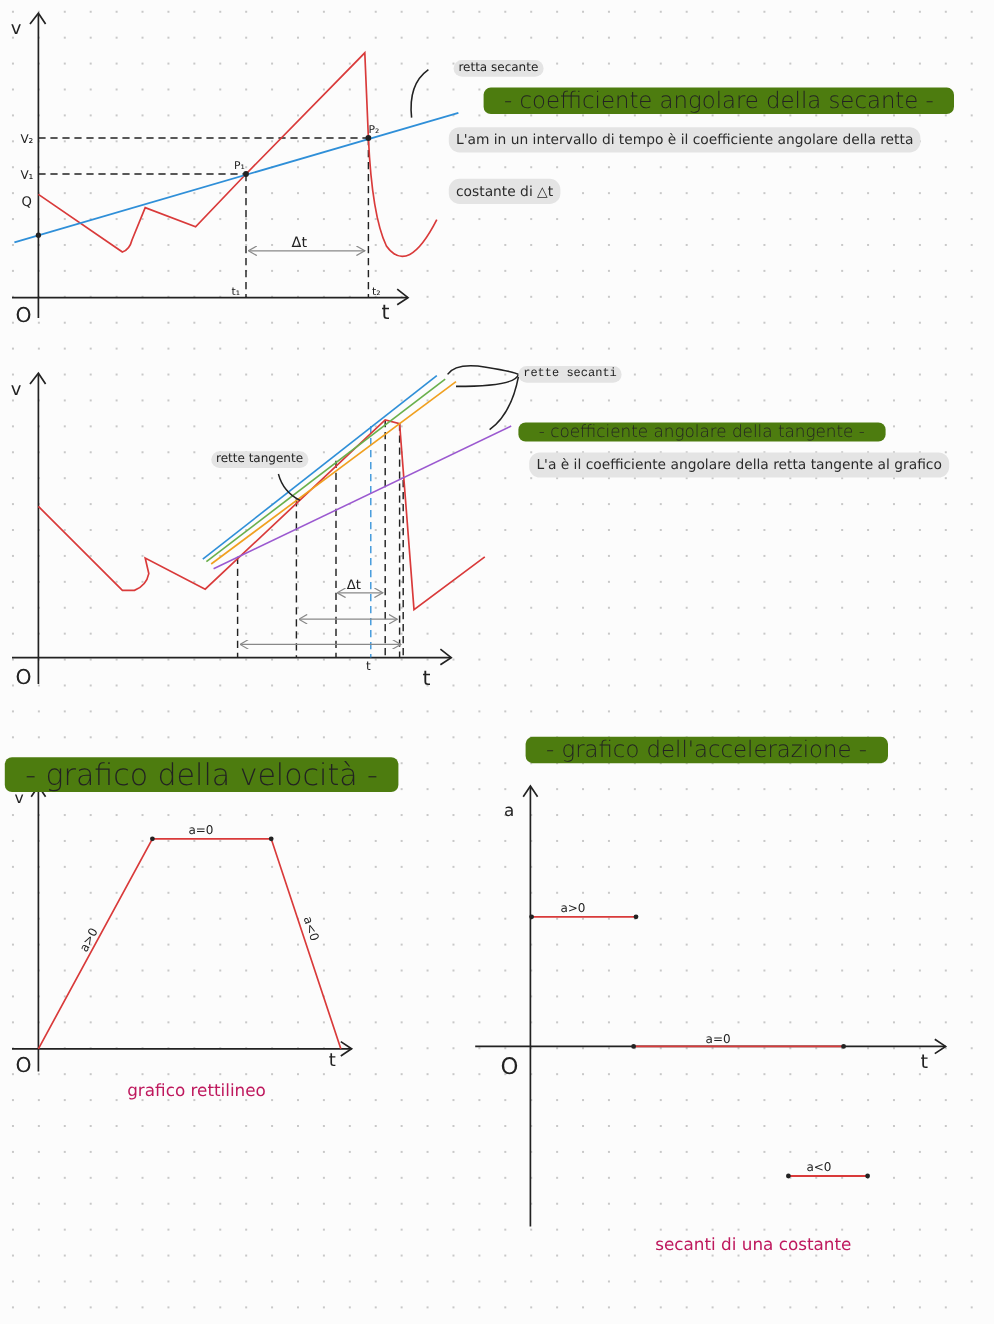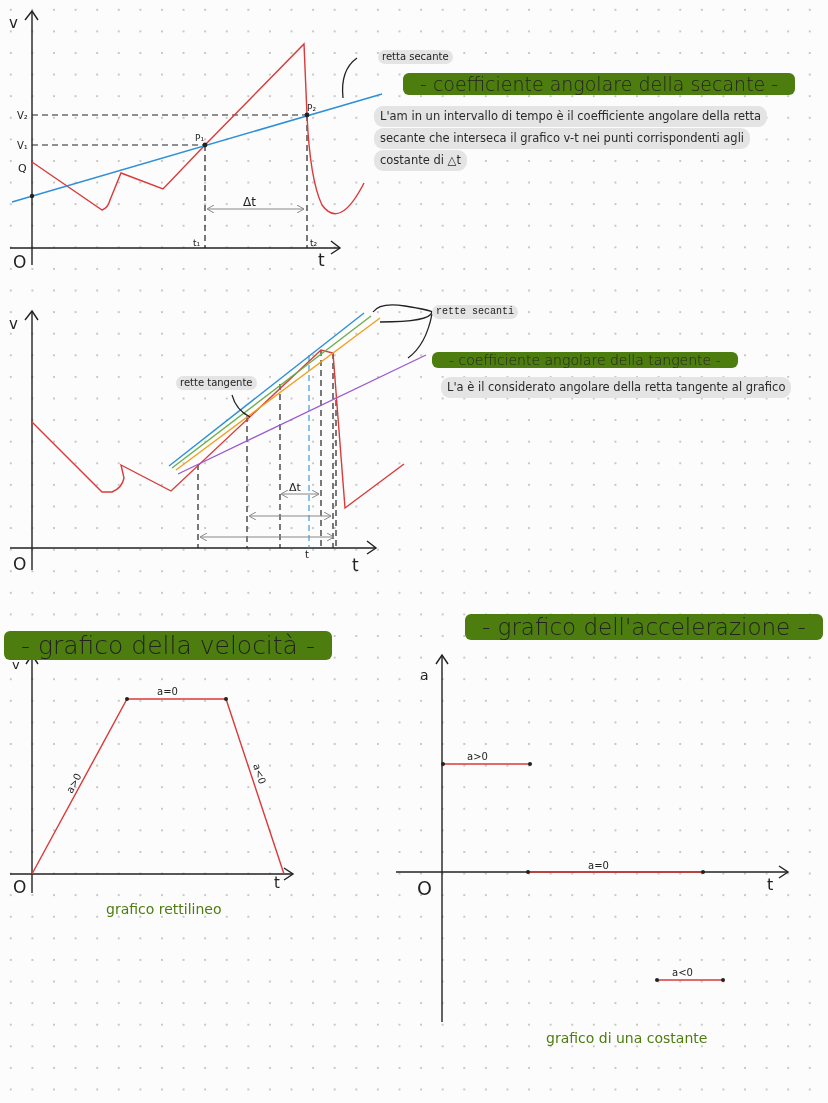--- a/index.html
+++ b/index.html
@@ -12,21 +12,21 @@
     font-family: "DejaVu Sans", sans-serif;
     color:#222;
   }
   svg.canvas { position:absolute; left:0; top:0; }
   .hand { font-family: "DejaVu Sans", sans-serif; fill:#222; }
   .title-wrap { position:absolute; white-space:nowrap; font-weight:300; color:#222; }
   .title-wrap .hl { background:#4d7c0f; border-radius:6px; padding:0 17px; }
   .note { position:absolute; font-size:11.5px; line-height:21px; color:#2a2a2a; }
   .note span.line { display:inline-block; background:#e4e4e4; border-radius:9px; padding:0 6px; margin-bottom:1px; }
   .tag { position:absolute; font-size:10px; background:#e4e4e4; border-radius:7px; padding:0 4px; line-height:14px; color:#222; white-space:nowrap;}
-  .caption { position:absolute; font-size:14px; color:#4d7c0f; white-space:nowrap; }
+  .caption { position:absolute; font-size:14px; color:#be185d; white-space:nowrap; }
 </style>
 </head>
 <body>
 
 <svg class="canvas" width="828" height="1103" viewBox="0 0 828 1103" xmlns="http://www.w3.org/2000/svg">
   <defs>
     <marker id="arrowG" markerWidth="8" markerHeight="8" refX="7" refY="4" orient="auto">
       <path d="M0,0 L7,4 L0,8" fill="none" stroke="#888" stroke-width="1"></path>
     </marker>
     <marker id="arrowGs" markerWidth="8" markerHeight="8" refX="1" refY="4" orient="auto">
@@ -142,34 +142,34 @@
   <text class="hand" x="588" y="869" font-size="10">a=0</text>
   <text class="hand" x="672" y="976" font-size="10">a&lt;0</text>
 </svg>
 
 <div class="tag" style="left:378px; top:50px;">retta secante</div>
 <div class="title-wrap" style="left:403px; top:73px; font-size:19px;">
   <span class="hl">- coefficiente angolare della secante -</span>
 </div>
 <div class="note" style="left:374px; top:95px;margin-top:11px;">
   <span class="line">L'am in un intervallo di tempo è il coefficiente angolare della retta</span><br>
-  <span class="line">secante che interseca il grafico v-t nei punti corrispondenti agli</span><br>
+  <br>
   <span class="line">costante di △t</span>
 </div>
 
 <div class="tag" style="left:432px; top:305px;font-family:Liberation Mono, monospace;">rette secanti</div>
 <div class="tag" style="left:176px; top:376px;">rette tangente</div>
 <div class="title-wrap" style="left:432px; top:352px; font-size:14px;">
   <span class="hl">- coefficiente angolare della tangente -</span>
 </div>
 <div class="note" style="left:441px; top:377px;">
-  <span class="line">L'a è il considerato angolare della retta tangente al grafico</span><br>
+  <span class="line">L'a è il coefficiente angolare della retta tangente al grafico</span><br>
 </div>
 
 <div class="title-wrap" style="left:4px; top:631px; font-size:25px;">
   <span class="hl">- grafico della velocità -</span>
 </div>
 <div class="caption" style="left:106px; top:901px;">grafico rettilineo</div>
 
-<div class="title-wrap" style="left:438px; top:614px; font-size:23px;margin-left:27px;">
+<div class="title-wrap" style="left:438px; top:614px; font-size:19px;">
   <span class="hl">- grafico dell'accelerazione -</span>
 </div>
-<div class="caption" style="left:546px; top:1030px;">grafico di una costante</div>
+<div class="caption" style="left:546px; top:1030px;">secanti di una costante</div>
 
 </body></html>

